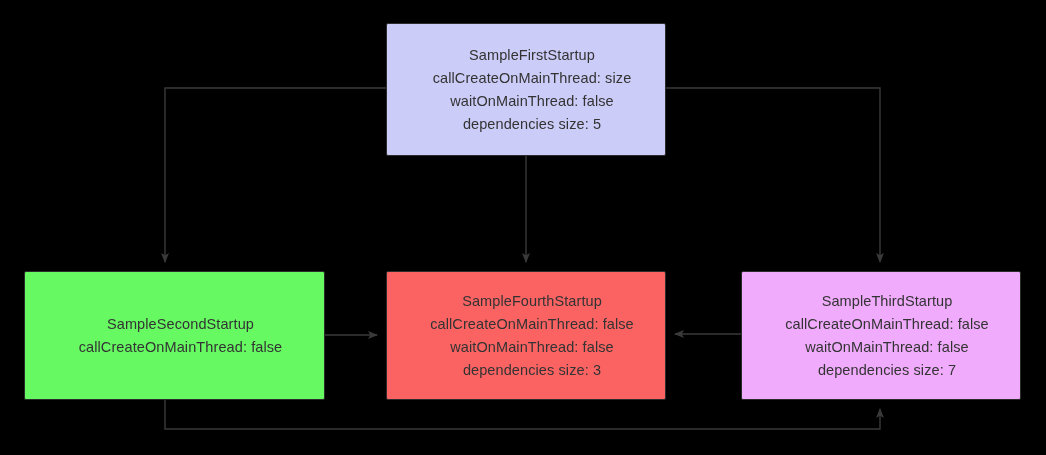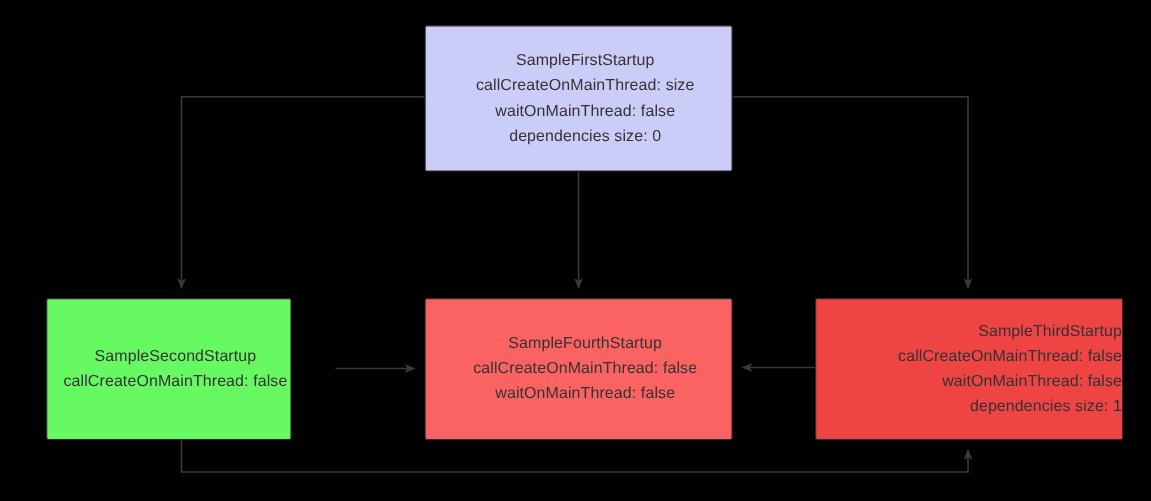--- a/index.html
+++ b/index.html
@@ -68,34 +68,35 @@
       <path d="M 741 334 L 675 334" marker-end="url(#arrow)"></path>
 
       <path d="M 165 400 L 165 429 L 880 429 L 880 409" marker-end="url(#arrow)"></path>
     </g>
   </svg>
 
   <div class="node" style="left:386px; top:23px; width:280px; height:133px; background:#ccccf9;">
     <span class="line">SampleFirstStartup</span>
     <span class="line">callCreateOnMainThread: size</span>
     <span class="line">waitOnMainThread: false</span>
-    <span class="line">dependencies size: 0</span>
+    <span class="line">dependencies size: 5</span>
   </div>
 
-  <div class="node" style="left:42px; top:271px; width:223px; height:129px; background:#66f961;">
+  <div class="node" style="left:24px; top:271px; width:301px; height:129px; background:#66f961;">
     <span class="line">SampleSecondStartup</span>
     <span class="line">callCreateOnMainThread: false</span>
   </div>
 
   <div class="node" style="left:386px; top:271px; width:280px; height:129px; background:#fb6363;">
     <span class="line">SampleFourthStartup</span>
     <span class="line">callCreateOnMainThread: false</span>
     <span class="line">waitOnMainThread: false</span>
+    <span class="line">dependencies size: 3</span>
   </div>
 
-  <div class="node" style="left:741px; top:271px; width:280px; height:129px; background:#ef4444;align-items:flex-end;">
+  <div class="node" style="left:741px; top:271px; width:280px; height:129px; background:#f0abfc;">
     <span class="line">SampleThirdStartup</span>
     <span class="line">callCreateOnMainThread: false</span>
     <span class="line">waitOnMainThread: false</span>
-    <span class="line">dependencies size: 1</span>
+    <span class="line">dependencies size: 7</span>
   </div>
 
 </div>
 
 </body></html>

